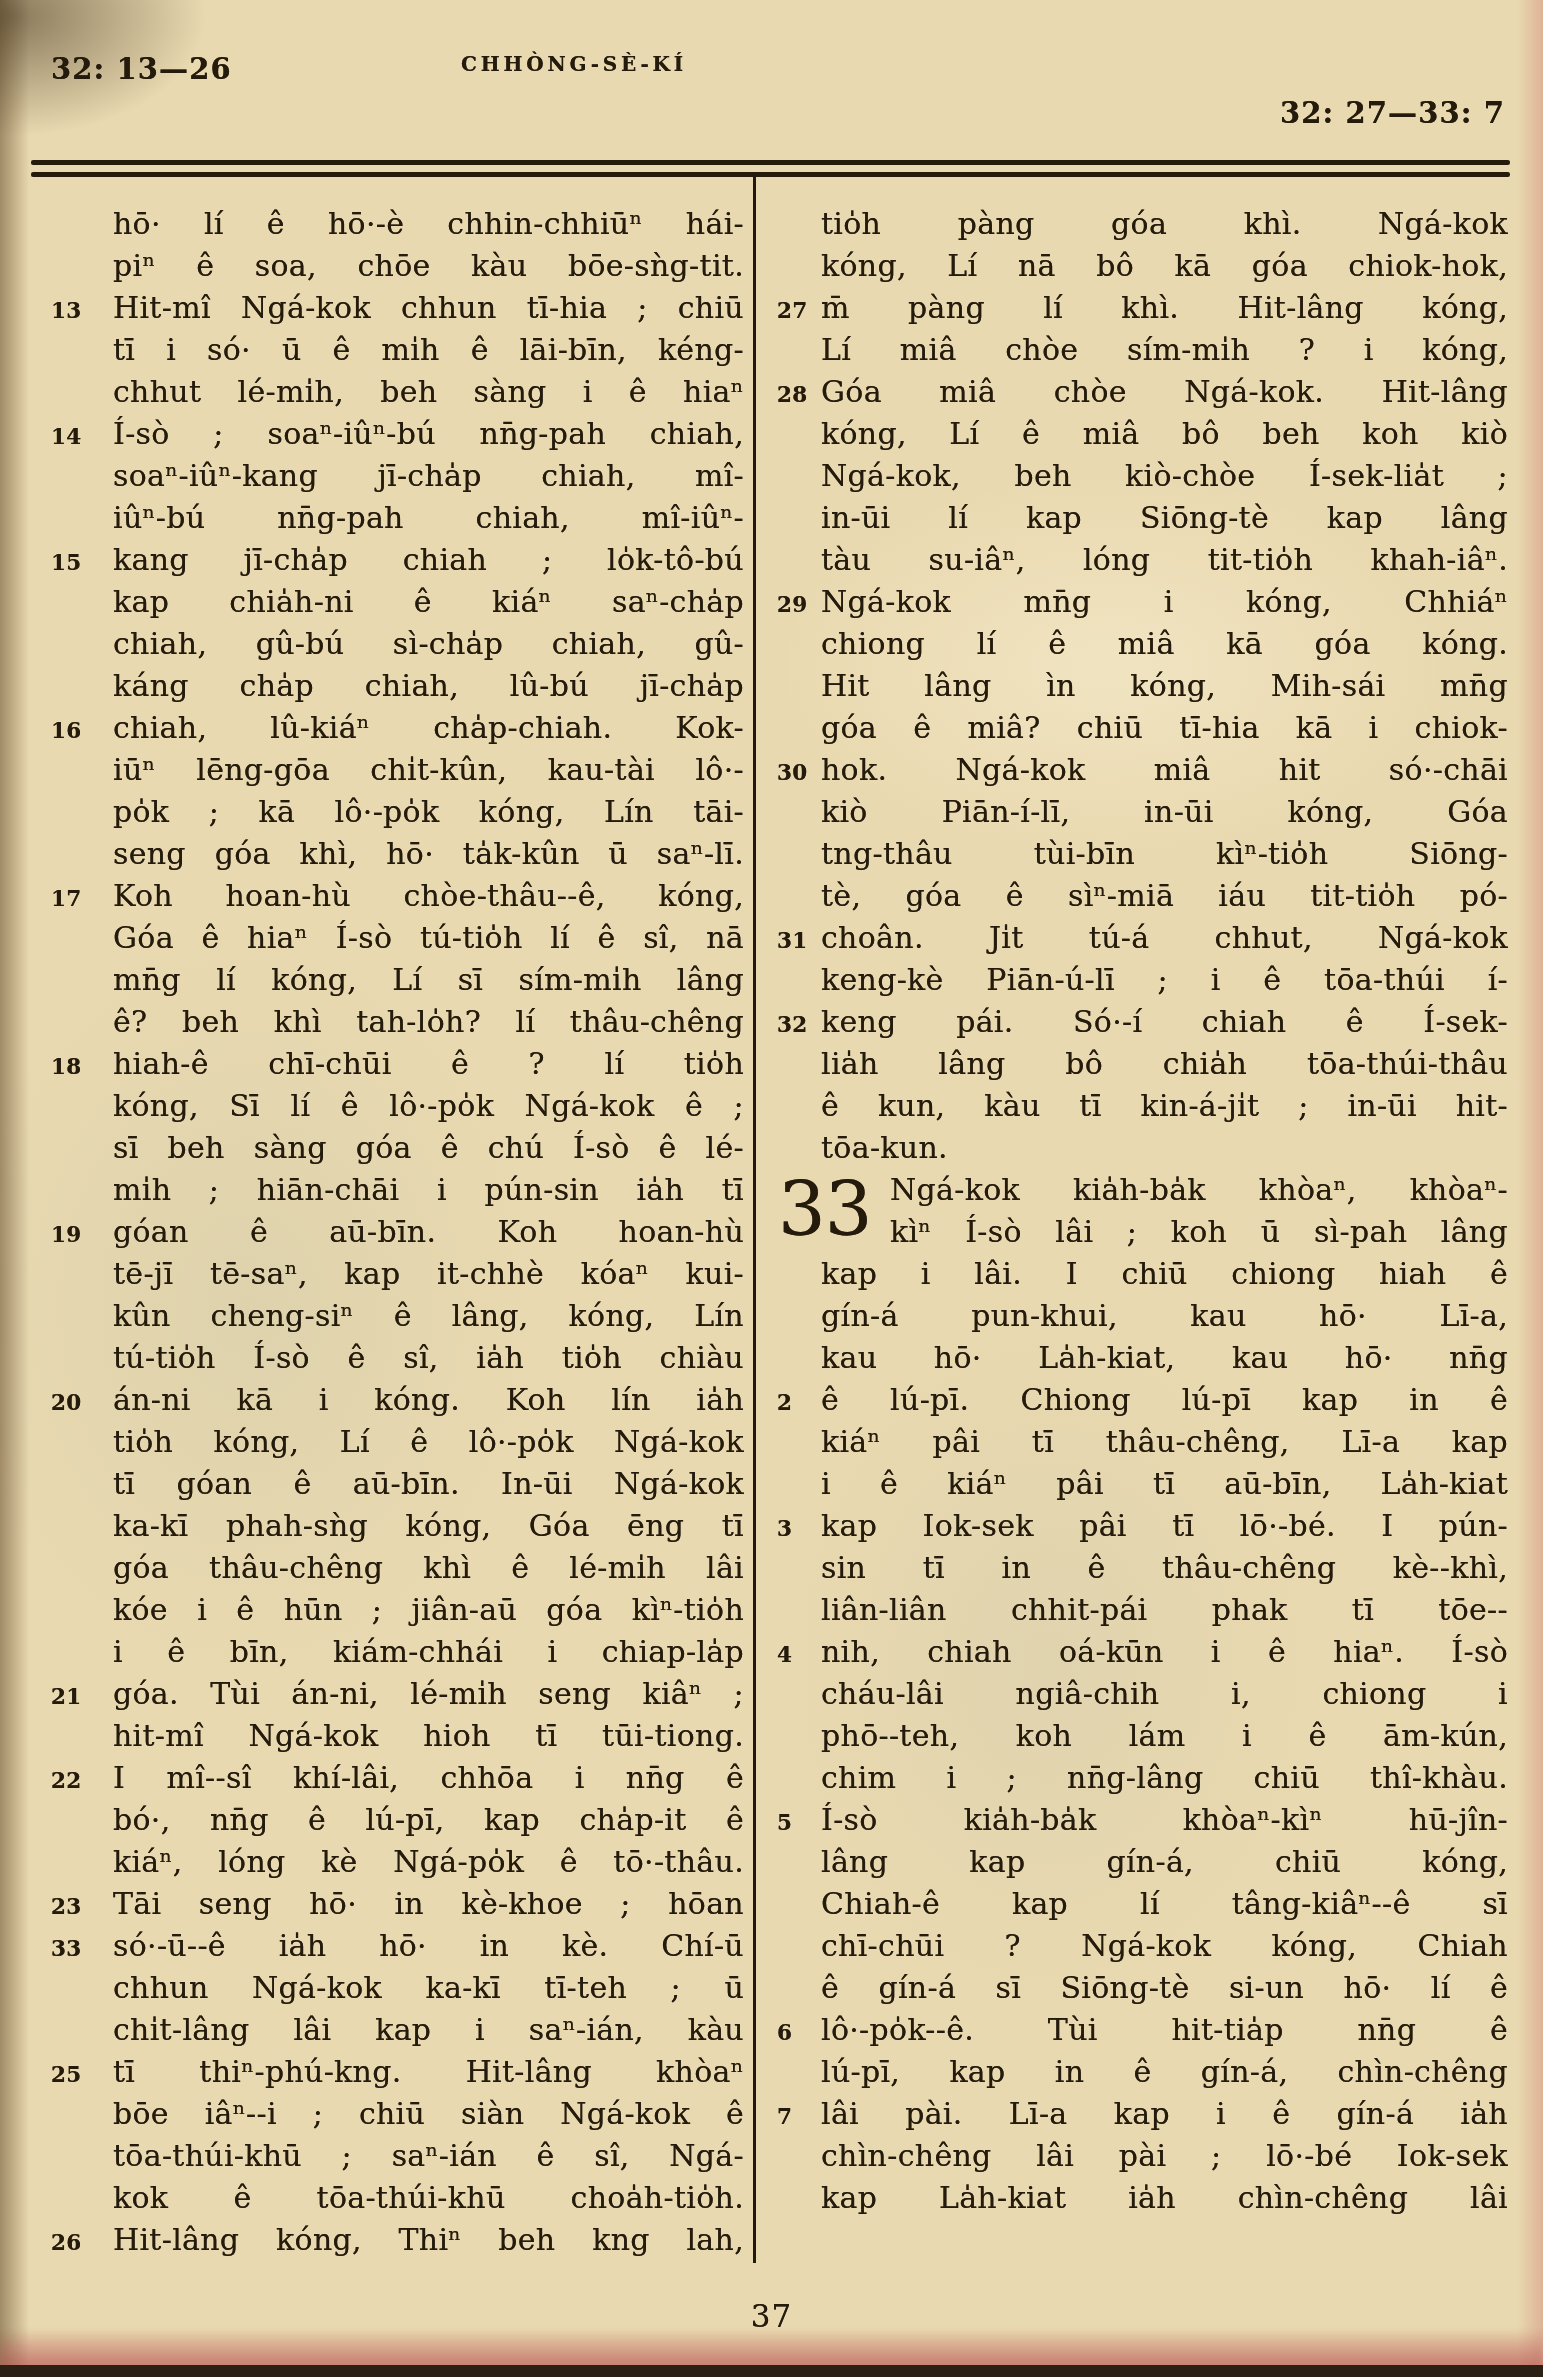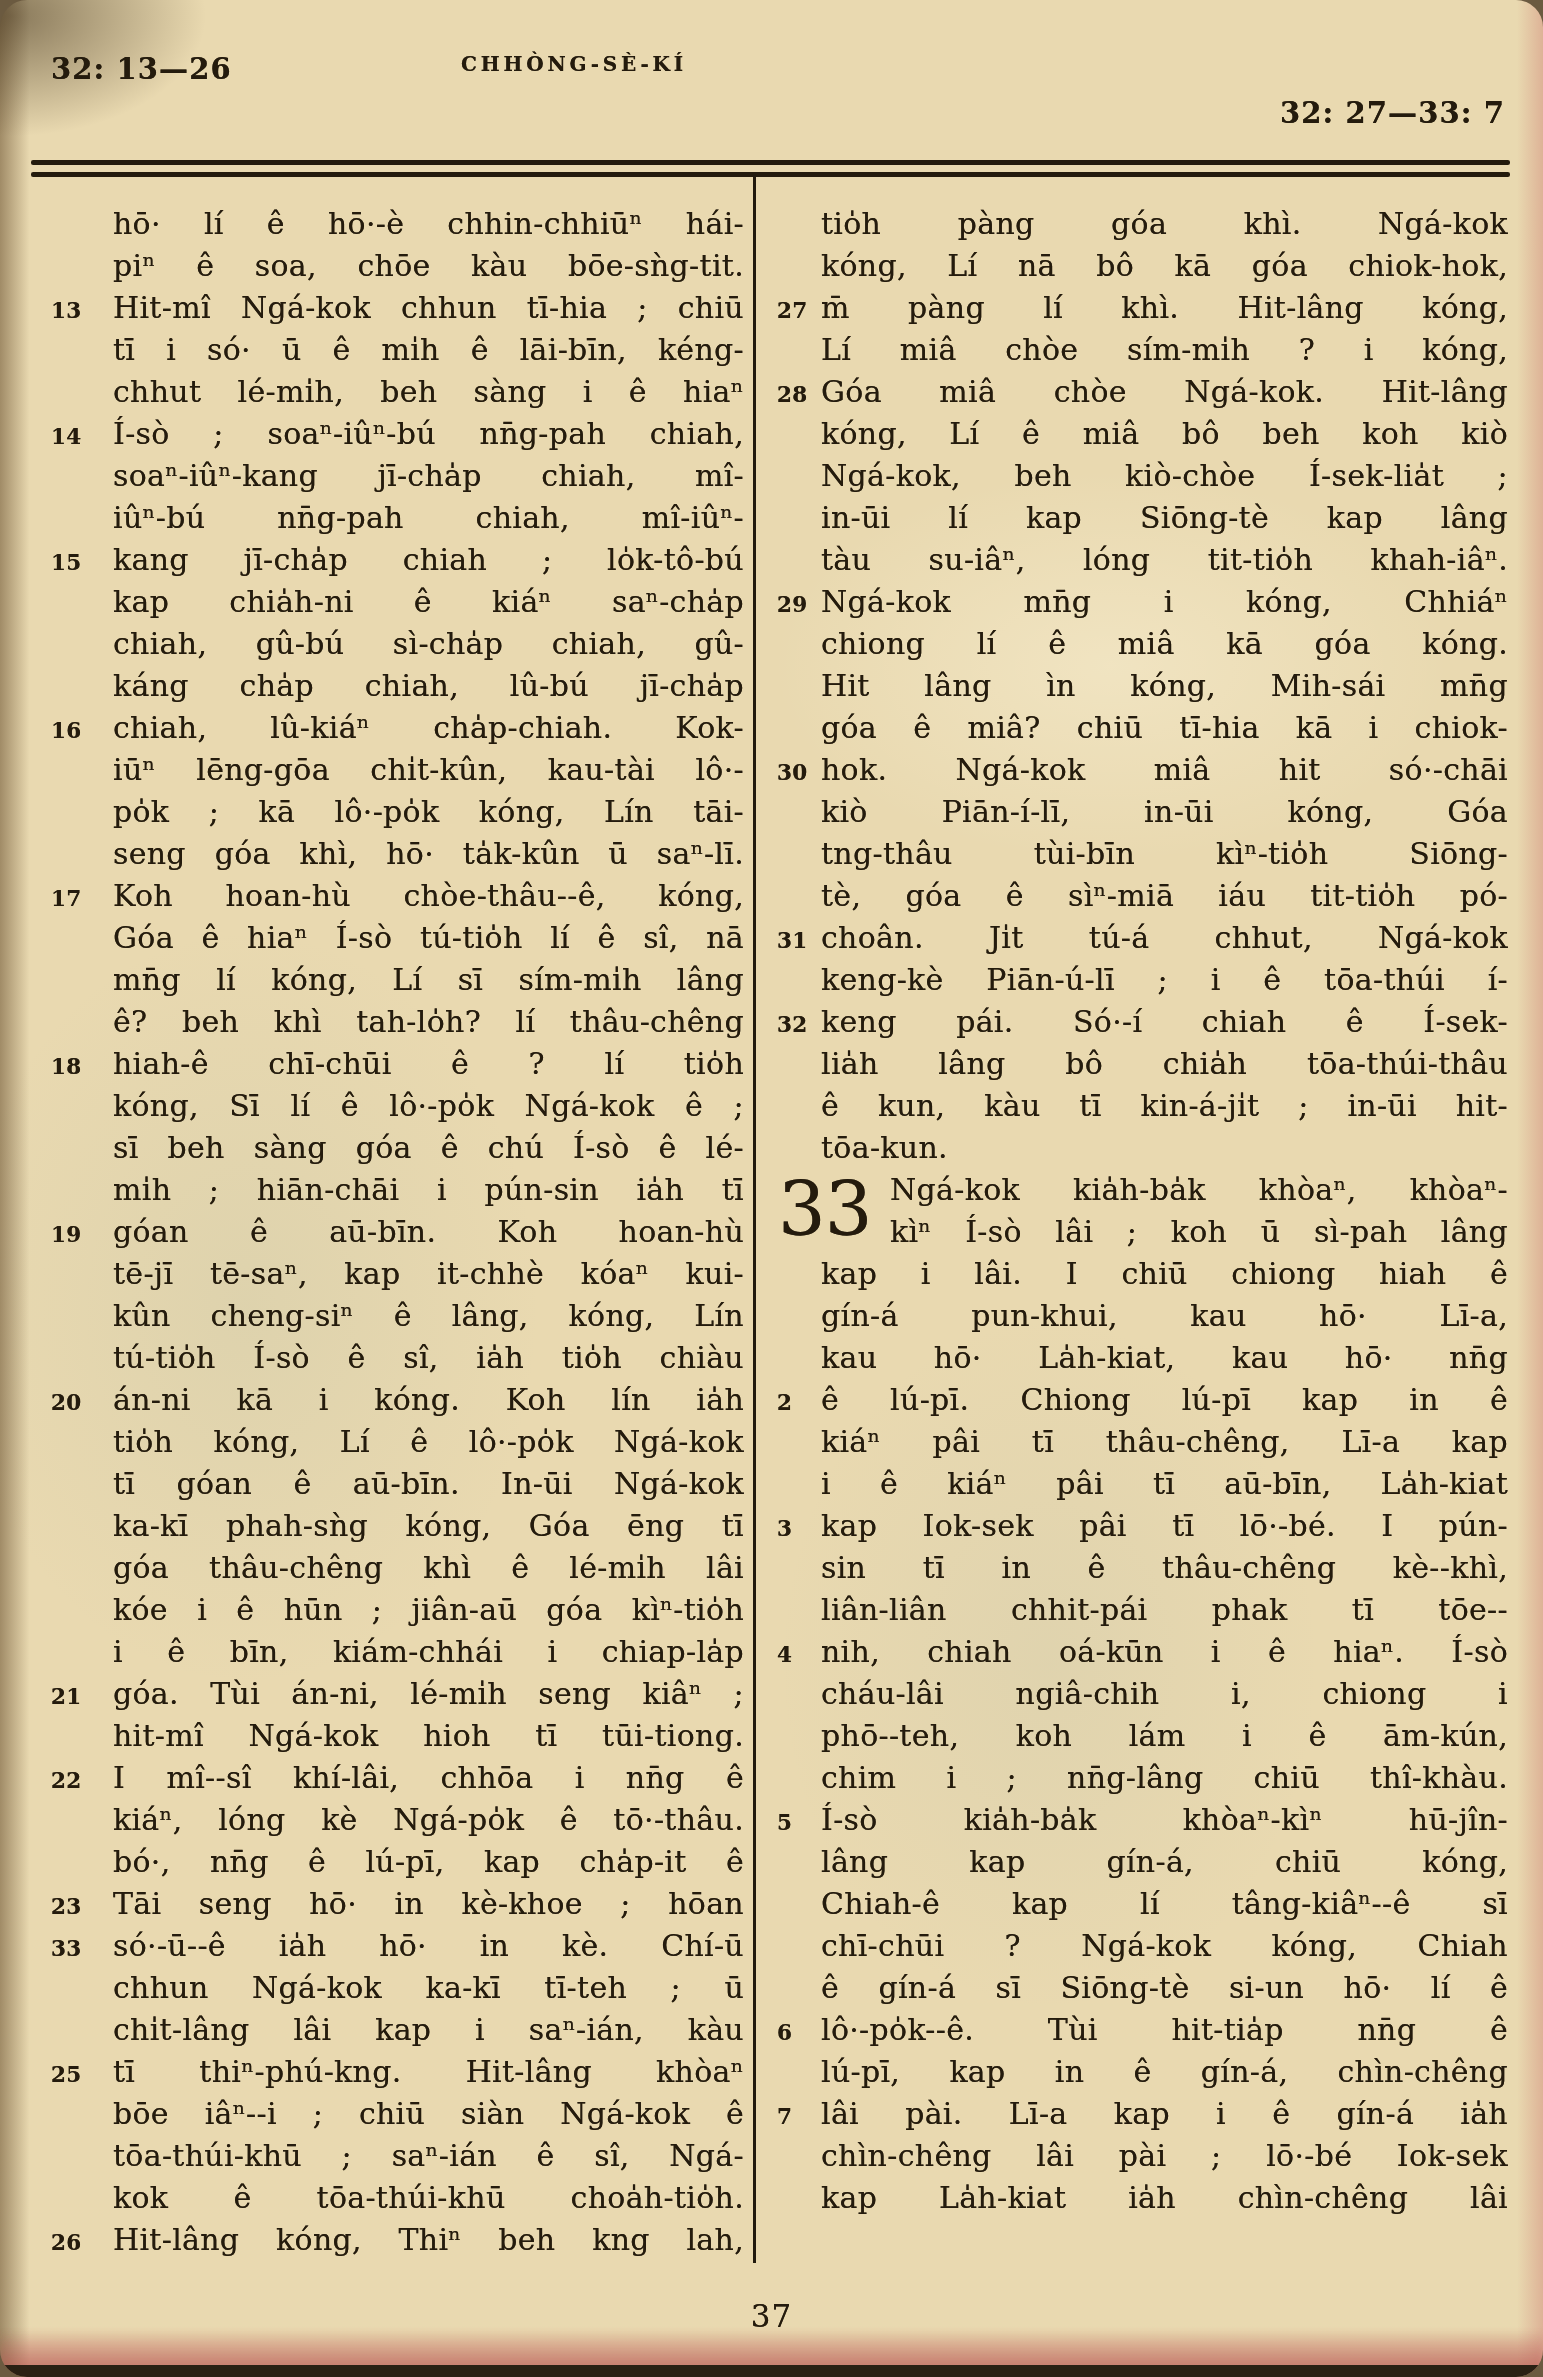--- a/index.html
+++ b/index.html
@@ -11,21 +11,20 @@
     color:#241b0d;
     background:
       radial-gradient(ellipse 279px 172px at 10.7px 16px, rgba(58,42,20,.55), rgba(58,42,20,0) 70%),
       linear-gradient(90deg, rgba(88,62,30,.5), rgba(88,62,30,0) 29.5px),
       linear-gradient(270deg, rgba(205,125,115,.42), rgba(205,125,115,0) 26px),
       linear-gradient(0deg, rgba(190,95,88,.5), rgba(190,95,88,0) 51px),
       radial-gradient(ellipse 483px 279px at 72% 28%, rgba(255,248,225,.35), rgba(255,248,225,0) 70%),
       radial-gradient(ellipse 408px 526px at 16% 55%, rgba(140,162,148,.12), rgba(140,162,148,0) 72%),
       radial-gradient(ellipse 376px 483px at 68% 70%, rgba(140,160,155,.10), rgba(140,160,155,0) 72%),
       #e9d9b0;
-    border-radius: 27px;
   }
   .bottom-strip{position:absolute;left:0;right:0;bottom:0;height:11.8px;background:#2a2014;}
   .bottom-stain{position:absolute;left:0;right:0;bottom:7.5px;height:38px;
     background:linear-gradient(0deg, rgba(183,84,82,.55), rgba(183,84,82,0));filter:blur(3.2px);}
 
   .hdr{position:absolute;top:52px;font-weight:700;font-size:29px;letter-spacing:1.1px;
     text-shadow:0 0 0.5px rgba(35,26,10,.8);}
   .hdr-left{left:51px;}
   .hdr-center{left:343px;width:462px;text-align:center;font-size:20px;letter-spacing:3.8px;}
   .hdr-right{right:38px;margin-top:44px;}
@@ -216,25 +215,25 @@
         <div class="line">
           <span class="vnum"></span>
           <span class="ltext">hit-mî Ngá-kok hioh tī tūi-tiong.</span>
         </div>
         <div class="line">
           <span class="vnum">22</span>
           <span class="ltext">I mî--sî khí-lâi, chhōa i nn̄g ê</span>
         </div>
         <div class="line">
           <span class="vnum"></span>
+          <span class="ltext">bó·, nn̄g ê lú-pī, kap cha̍p-it ê</span>
+        </div>
+        <div class="line">
+          <span class="vnum"></span>
           <span class="ltext">kiáⁿ, lóng kè Ngá-po̍k ê tō·-thâu.</span>
-        </div>
-        <div class="line">
-          <span class="vnum"></span>
-          <span class="ltext">bó·, nn̄g ê lú-pī, kap cha̍p-it ê</span>
         </div>
         <div class="line">
           <span class="vnum">23</span>
           <span class="ltext">Tāi seng hō· in kè-khoe ; hōan</span>
         </div>
         <div class="line">
           <span class="vnum">33</span>
           <span class="ltext">só·-ū--ê ia̍h hō· in kè. Chí-ū</span>
         </div>
         <div class="line">

